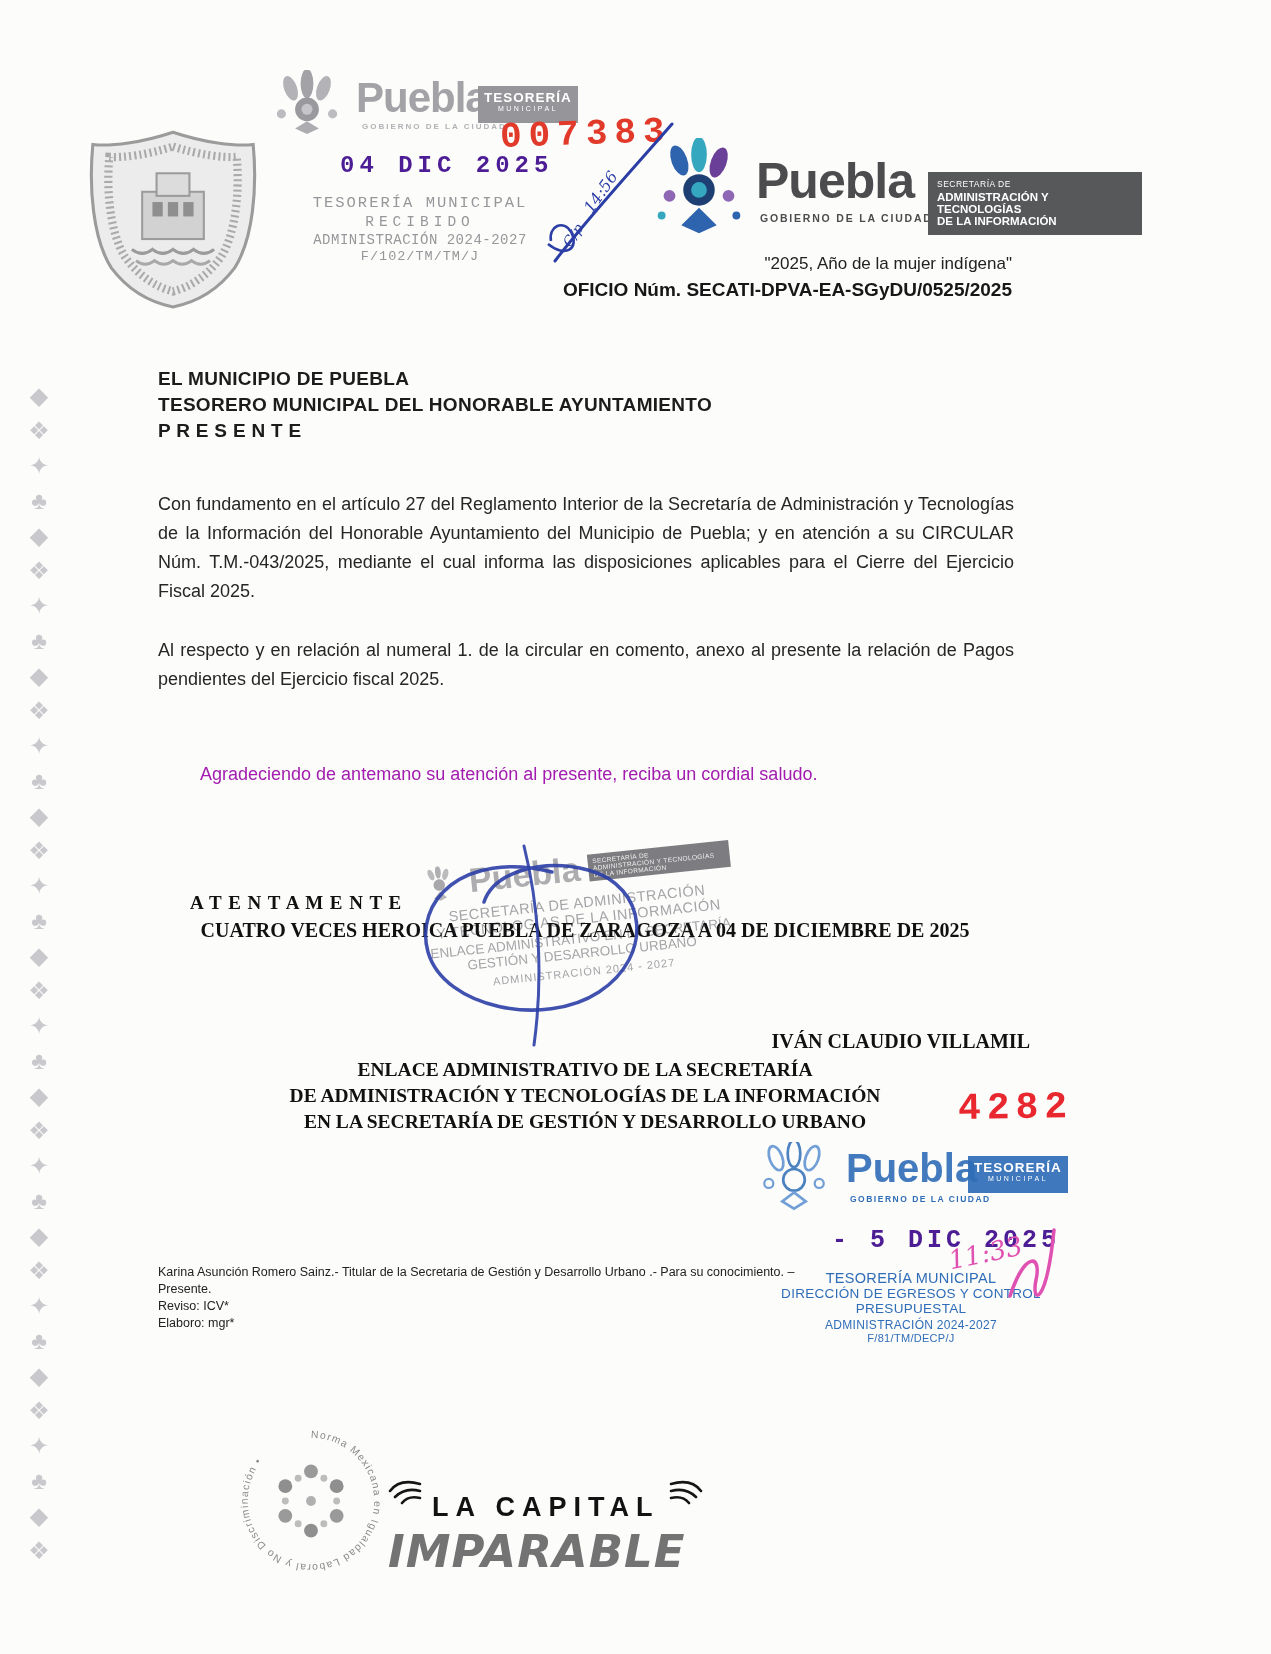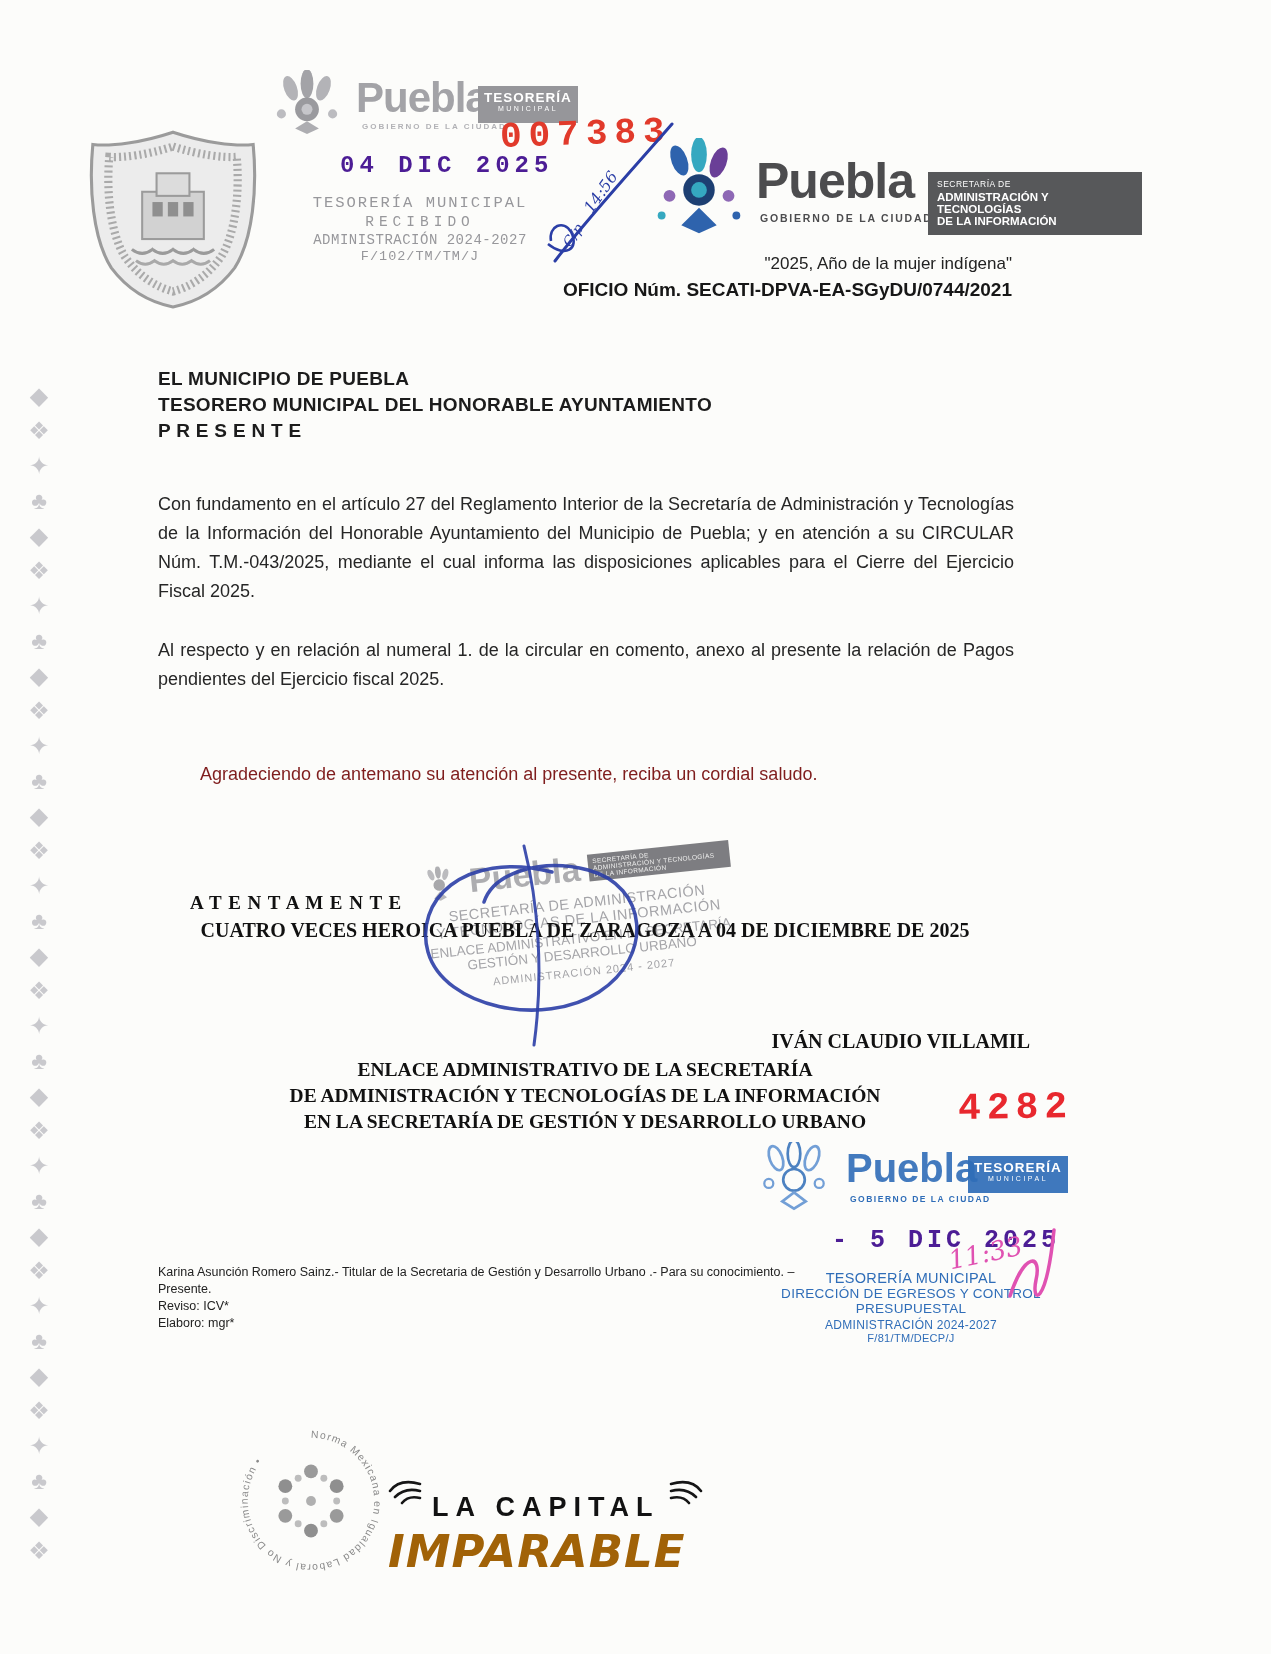--- a/index.html
+++ b/index.html
@@ -34,21 +34,21 @@
   .dept-box{left:928px;top:172px;width:214px;background:#57585a;color:#fff;padding:7px 9px 8px;box-sizing:border-box;}
   .dept-box .d1{font-size:8.5px;letter-spacing:.5px;margin-bottom:2px;}
   .dept-box .d2,.dept-box .d3{font-size:11.5px;font-weight:bold;}
   .year-slogan{left:610px;top:254px;width:402px;text-align:right;font-size:17px;color:#222;}
   .oficio{left:450px;top:279px;width:562px;text-align:right;font-size:19px;font-weight:bold;color:#171717;}
 
   
   .addressee{left:158px;top:366px;font-size:19px;font-weight:bold;line-height:26px;color:#1c1c1c;letter-spacing:.3px;}
   .para{left:158px;width:856px;font-size:18px;line-height:29px;text-align:justify;color:#262626;}
   .p1{top:490px;} .p2{top:636px;}
-  .closing{left:200px;top:764px;font-size:18px;color:#7f1d1d;}
+  .closing{left:200px;top:764px;font-size:18px;color:#a21caf;}
 
   
   .stamp-gray{left:388px;top:850px;width:380px;transform:rotate(-6deg);color:#95959a;opacity:.85;
               text-align:center;z-index:1;}
   .stamp-gray .brandrow{display:flex;align-items:center;justify-content:center;gap:8px;}
   .stamp-gray .sbrand{font-size:34px;font-weight:bold;color:#a0a0a4;}
   .stamp-gray .sbox{background:#68686c;color:#eee;padding:3px 5px;width:132px;text-align:left;}
   .stamp-gray .sbox div{font-size:6.5px;letter-spacing:.4px;}
   .stamp-gray .sl0,.stamp-gray .sl1{font-size:14.5px;letter-spacing:.5px;}
   .stamp-gray .sl0{margin-top:6px;}
@@ -81,21 +81,21 @@
   .blue-lines .b1,.blue-lines .b2{font-size:13.5px;}
   .blue-lines .b3{font-size:12px;margin-top:2px;}
   .blue-lines .b4{font-size:11px;}
 
   
   .cc-block{left:158px;top:1264px;width:690px;font-size:12.5px;line-height:17px;color:#222;}
   .capital{left:388px;top:1460px;color:#121212;}
   .capital .row{display:flex;align-items:center;gap:10px;}
   .capital .lc{font-size:27px;font-weight:bold;letter-spacing:7px;margin-top:32px;}
   .capital .imp{margin-top:2px;font-family:"DejaVu Sans",sans-serif;font-size:45px;font-weight:bold;
-                font-style:italic;letter-spacing:1px;color:#a16207;}
+                font-style:italic;letter-spacing:1px;color:#737373;}
 </style>
 </head>
 <body>
 
 <div class="page">
 
   <div class="abs ornament">◆
 ❖
 ✦
 ♣
@@ -191,21 +191,21 @@
   </svg>
   <div class="abs color-brand">Puebla</div>
   <div class="abs color-tagline">GOBIERNO DE LA CIUDAD</div>
   <div class="abs dept-box">
     <div class="d1">SECRETARÍA DE</div>
     <div class="d2">ADMINISTRACIÓN Y TECNOLOGÍAS</div>
     <div class="d3">DE LA INFORMACIÓN</div>
   </div>
 
   <div class="abs year-slogan">"2025, Año de la mujer indígena"</div>
-  <div class="abs oficio">OFICIO Núm. SECATI-DPVA-EA-SGyDU/0744/2021</div>
+  <div class="abs oficio">OFICIO Núm. SECATI-DPVA-EA-SGyDU/0525/2025</div>
 
   <div class="abs addressee">
     <div>EL MUNICIPIO DE PUEBLA</div>
     <div>TESORERO MUNICIPAL DEL HONORABLE AYUNTAMIENTO</div>
     <div>P R E S E N T E</div>
   </div>
 
   <div class="abs para p1">Con fundamento en el artículo 27 del Reglamento Interior de la Secretaría de Administración y Tecnologías de la Información del Honorable Ayuntamiento del Municipio de Puebla; y en atención a su CIRCULAR Núm. T.M.-043/2025, mediante el cual informa las disposiciones aplicables para el Cierre del Ejercicio Fiscal 2025.</div>
   <div class="abs para p2">Al respecto y en relación al numeral 1. de la circular en comento, anexo al presente la relación de Pagos pendientes del Ejercicio fiscal 2025.</div>
   <div class="abs closing">Agradeciendo de antemano su atención al presente, reciba un cordial saludo.</div>

